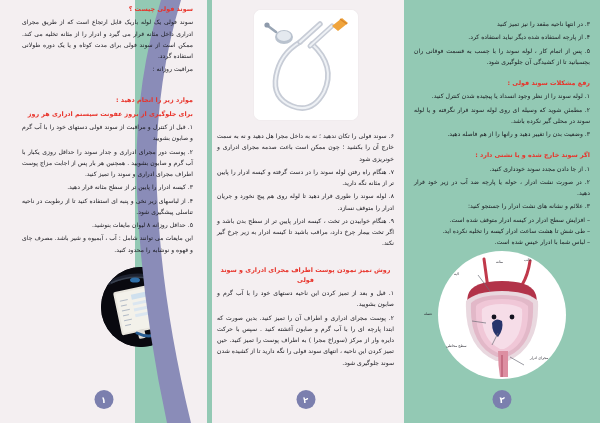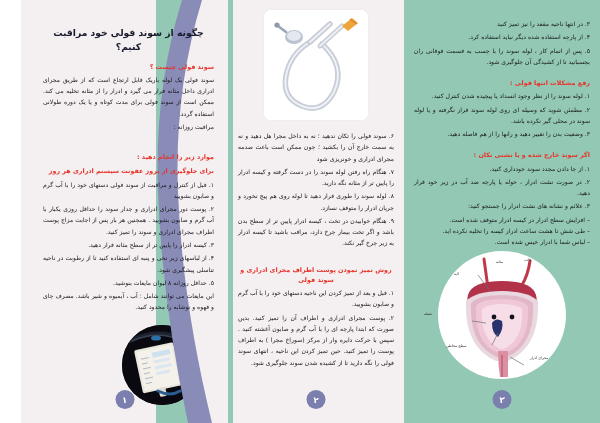--- a/index.html
+++ b/index.html
@@ -9,21 +9,21 @@
     font-family:"DejaVu Sans","Liberation Sans",sans-serif;
   }
   #brochure{
     position:relative;width:600px;height:423px;
     display:flex;flex-direction:row;
   }
 
   
   .panel{position:relative;height:423px;overflow:hidden;box-sizing:border-box;}
   #panel-left{width:196px;background:#93c9b4;}
-  #panel-mid{width:176px;background:#f4eff1;}
+  #panel-mid{width:197px;background:#f4eff1;}
   #panel-right{width:207px;background:#f4eff1;}
 
   
   .green-edge{
     position:absolute;top:0;right:0;width:72px;height:423px;
     background:#93c9b4;z-index:0;
   }
   .wave-svg{position:absolute;top:0;right:0;width:86px;height:423px;z-index:1;}
 
   
@@ -91,29 +91,29 @@
 
   <div class="panel" id="panel-left">
     <div class="content" style="padding-top:18px;">
 
       <p class="body-txt rt">۳. در انتها ناحیه مقعد را نیز تمیز کنید</p>
       <p class="body-txt rt">۴. از پارچه استفاده شده دیگر نباید استفاده کرد.</p>
       <p class="body-txt">۵. پس از اتمام کار ، لوله سوند را با چسب به قسمت فوقانی ران بچسبانید تا از کشیدگی آن جلوگیری شود.</p>
 
       <div class="spacer-sm"></div>
 
-      <p class="sub-red">رفع مشکلات انتها فولی :</p>
+      <p class="sub-red">رفع مشکلات سوند فولی :</p>
 
       <p class="body-txt">۱. لوله سوند را از نظر وجود انسداد یا پیچیده شدن کنترل کنید.</p>
       <p class="body-txt">۲. مطمئن شوید که وسیله ای روی لوله سوند قرار نگرفته و یا لوله سوند در محلی گیر نکرده باشد.</p>
       <p class="body-txt rt">۳. وضعیت بدن را تغییر دهید و رانها را از هم فاصله دهید.</p>
 
       <div class="spacer-sm"></div>
 
-      <p class="sub-red">اگر سوند خارج شده و یا نشتی تکان :</p>
+      <p class="sub-red">اگر سوند خارج شده و یا نشتی دارد :</p>
 
       <p class="body-txt rt">۱. از جا دادن مجدد سوند خودداری کنید.</p>
       <p class="body-txt">۲. در صورت نشت ادرار ، حوله یا پارچه ضد آب در زیر خود قرار دهید.</p>
       <p class="body-txt rt">۳. علائم و نشانه های نشت ادرار را جستجو کنید:</p>
 
       <p class="note">– افزایش سطح ادرار در کیسه ادرار متوقف شده است.</p>
       <p class="note">– طی شش تا هشت ساعت ادرار کیسه را تخلیه نکرده اید.</p>
       <p class="note">– لباس شما با ادرار خیس شده است.</p>
     </div>
 
@@ -201,21 +201,20 @@
   </div>
 
   <div class="panel" id="panel-right">
     <div class="green-edge"></div>
     <svg class="wave-svg" viewBox="0 0 86 423" preserveAspectRatio="none">
       <path d="M86 0 L54 0 Q26 90 30 190 Q34 300 60 423 L86 423 Z" fill="#f4eff1"></path>
       <path d="M60 0 L40 0 Q12 90 16 192 Q20 302 46 423 L70 423 Q40 300 36 192 Q32 92 60 0 Z" fill="#8a8cb8"></path>
     </svg>
 
     <div class="content" style="padding:0 14px 0 22px;">
-      <p class="title">چگونه از سوند فولی خود مراقبت کنیم؟</p>
 
       <p class="sub-red">سوند فولی چیست ؟</p>
       <p class="body-txt">سوند فولی یک لوله باریک قابل ارتجاع است که از طریق مجرای ادراری داخل مثانه قرار می گیرد و ادرار را از مثانه تخلیه می کند. ممکن است از سوند فولی برای مدت کوتاه و یا یک دوره طولانی استفاده گردد.</p>
       <p class="note">مراقبت روزانه :</p>
 
       <div class="spacer-lg"></div>
 
       <p class="sub-red">موارد زیر را انجام دهید :</p>
       <p class="sub-red">برای جلوگیری از بروز عفونت سیستم ادراری هر روز</p>
 

